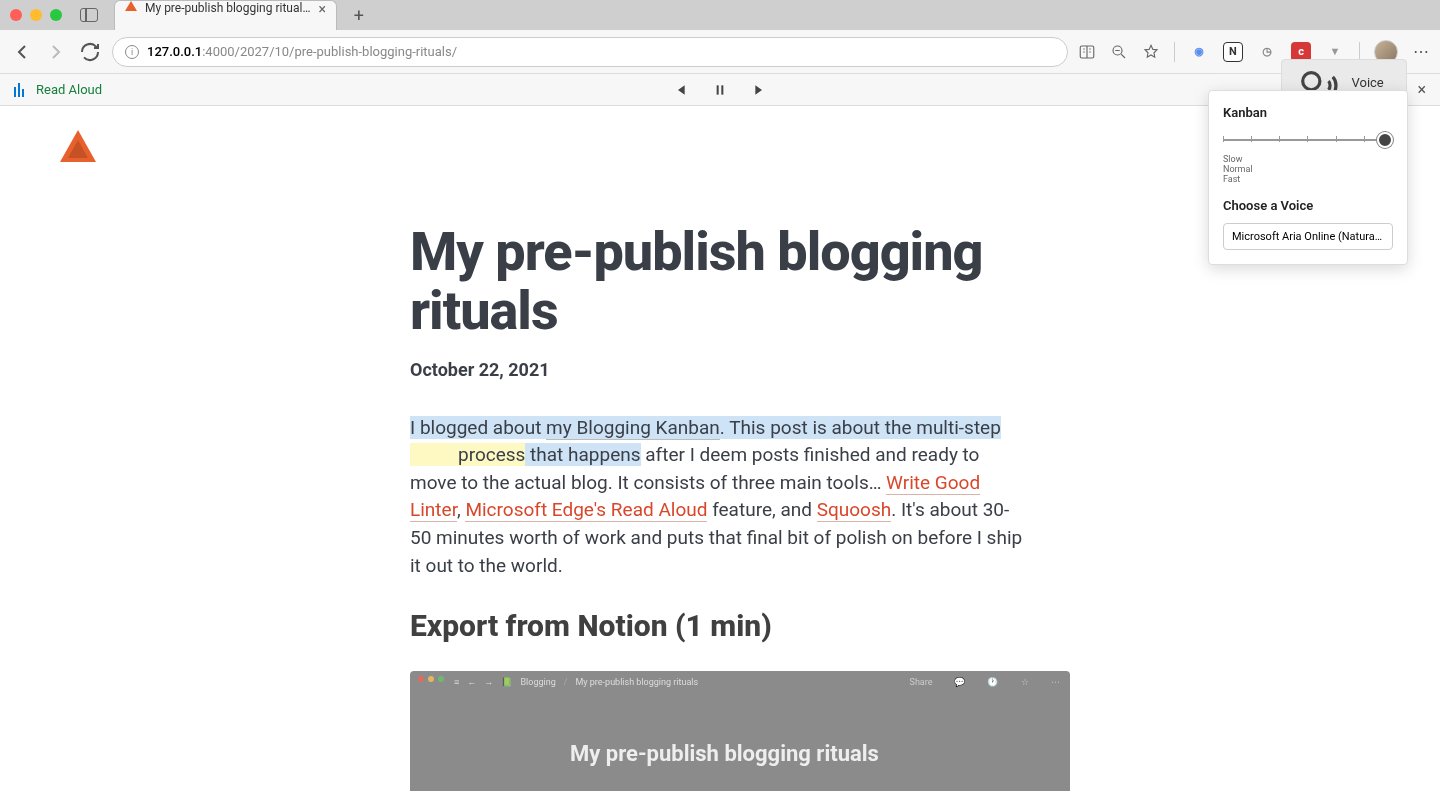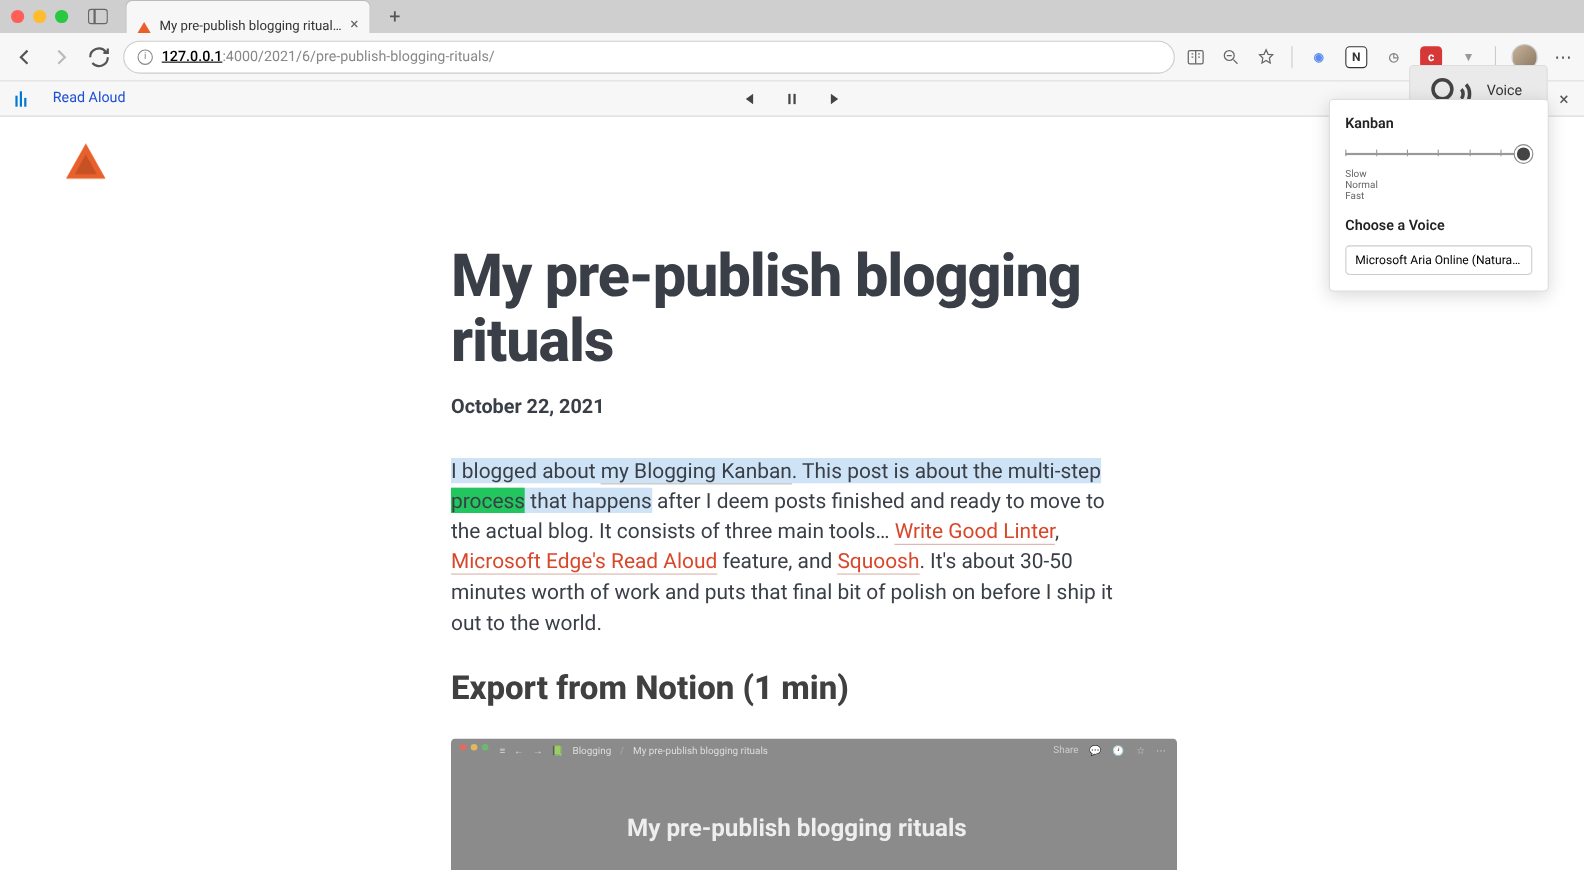--- a/index.html
+++ b/index.html
@@ -8,42 +8,42 @@
 
 .browser-chrome { background: #cfcfcf; }
 .title-bar { height: 30px; display: flex; align-items: center; padding: 0 10px; gap: 8px; }
 .traffic-lights { display: flex; gap: 8px; margin-right: 10px; }
 .tl { width: 12px; height: 12px; border-radius: 50%; }
 .tl.red { background: #ff5f57; }
 .tl.yellow { background: #febc2e; }
 .tl.green { background: #28c840; }
 .panel-icon { width: 18px; height: 14px; border: 1.5px solid #666; border-radius: 3px; position: relative; margin-right:8px; }
 .panel-icon::after { content:''; position:absolute; left:4px; top:0; bottom:0; width:1.5px; background:#666;}
-.tab { background: #f7f7f7; height: 30px; display: flex; align-items: flex-end; padding: 0 10px; border-radius: 6px 6px 0 0; gap: 8px; min-width: 180px; border: 1px solid #bbb; border-bottom: none; }
+.tab { background: #f7f7f7; height: 30px; display: flex; align-items: flex-start; padding: 0 10px; border-radius: 6px 6px 0 0; gap: 8px; min-width: 180px; border: 1px solid #bbb; border-bottom: none; }
 .tab .favicon { width:0; height:0; border-left:6px solid transparent; border-right:6px solid transparent; border-bottom:10px solid #e8602c; }
 .tab-title { font-size: 12px; color: #333; flex:1; white-space: nowrap; overflow: hidden; text-overflow: ellipsis; }
 .tab-close { font-size: 14px; color: #666; cursor: pointer; }
 .new-tab { width: 28px; height: 28px; display:flex; align-items:center; justify-content:center; font-size:18px; color:#555;}
 
 .toolbar { background: #f7f7f7; height: 44px; display: flex; align-items: center; padding: 0 10px; gap: 10px; border-bottom: 1px solid #ddd; }
 .nav-btn { width: 24px; height: 24px; display:flex; align-items:center; justify-content:center; color:#555; border:none; background:none; cursor:pointer;}
 .nav-btn.disabled { color: #bbb; }
 .url-bar { flex: 1; height: 30px; background: #fff; border: 1px solid #ccc; border-radius: 15px; display: flex; align-items: center; padding: 0 12px; gap: 8px; font-size: 13px; }
 .url-bar .info-icon { width:14px; height:14px; border:1px solid #888; border-radius:50%; display:flex; align-items:center; justify-content:center; font-size:9px; color:#888;}
-.url-text .bold { color: #000; font-weight: 500; text-decoration: underline; }
+.url-text .bold { color: #000; font-weight: 500; }
 .url-text .dim { color: #888; }
 .toolbar-icons { display: flex; gap: 14px; align-items: center; }
 .tb-icon { width:18px; height:18px; color:#666; display:flex; align-items:center; justify-content:center; }
 .ext-icon { width:20px; height:20px; border-radius:4px; display:flex; align-items:center; justify-content:center; font-size:11px; font-weight:bold;}
 .avatar { width:24px; height:24px; border-radius:50%; background: linear-gradient(135deg,#c7b299,#8a7560); border:1px solid #ccc;}
 .divider-v { width:1px; height:20px; background:#ccc; }
 
 
 .read-aloud-bar { background: #f7f7f7; height: 32px; display: flex; align-items: center; padding: 0 14px; border-bottom: 1px solid #ddd; position: relative; }
-.ra-left { display: flex; align-items: center; gap: 24px; color: #1d4ed8; font-size: 13px; }
+.ra-left { display: flex; align-items: center; gap: 12px; color: #15803d; font-size: 13px; }
 .ra-bars { display: flex; gap: 2px; align-items: flex-end; height: 14px; }
 .ra-bars span { width: 2px; background: #0078d4; }
 .ra-bars span:nth-child(1){height:10px}
 .ra-bars span:nth-child(2){height:14px}
 .ra-bars span:nth-child(3){height:8px}
 .ra-center { position:absolute; left:50%; transform:translateX(-50%); display:flex; gap:24px; }
 .ra-ctrl { width:16px; height:16px; color:#444; display:flex; align-items:center; justify-content:center;}
 .ra-right { margin-left: auto; display: flex; align-items: center; gap: 10px; }
 .voice-opt-btn { display:flex; align-items:center; gap:8px; background:#eaeaea; padding:4px 10px; border-radius:4px; font-size:13px; color:#333; border:1px solid #ddd;}
 .ra-close { font-size:16px; color:#555; cursor:pointer; }
@@ -71,33 +71,33 @@
 .nav-links { display:flex; gap:36px; font-weight:800; font-size:21px; letter-spacing:0.5px;}
 .nav-links a { color:#2c3036; text-decoration:none;}
 
 .article { max-width: 660px; margin: 60px auto 0; padding: 0 20px; }
 .article h1 { font-size: 54px; font-weight: 800; color: #3a3f47; line-height: 1.1; letter-spacing:-1px;}
 .post-date { font-size: 18px; color: #3a3f47; margin-top: 18px; font-weight: bold; }
 .post-body { margin-top: 34px; font-size: 19px; line-height: 1.45; color: #3a3f47; }
 .post-body a { color: #d9472b; text-decoration: none; border-bottom: 1px solid #d9b3a9; }
 .post-body a.dark-link { color: #3a3f47; border-bottom: 1px solid #bbb; }
 .hl-read { background: #cfe3f7; }
-.hl-word { background: #22c55e; }
+.hl-word { background: #fef9c3; padding-left: 48px; }
 .article h2 { font-size: 30px; font-weight: 800; color: #404040; margin-top: 29px; }
 
 .notion-shot { margin-top: 28px; width: 660px; height: 213px; position:relative; overflow:hidden; border-radius:4px;}
 .notion-dim { position:absolute; inset:0; background:#8b8b8b; }
 .notion-top { position:absolute; top:5px; left:8px; display:flex; gap:4px;}
 .notion-top .dot{width:6px;height:6px;border-radius:50%;}
 .notion-top .dot:nth-child(1){background:#e06b5f}
 .notion-top .dot:nth-child(2){background:#e0b85f}
 .notion-top .dot:nth-child(3){background:#6fb86f}
 .notion-crumb { position:absolute; top:6px; left:44px; font-size:9px; color:#ddd; display:flex; gap:8px; align-items:center;}
 .notion-crumb .sep{color:#aaa}
-.notion-actions { position:absolute; top:6px; right:10px; font-size:9px; color:#ccc; display:flex; gap:10px;text-align:center;}
+.notion-actions { position:absolute; top:6px; right:10px; font-size:9px; color:#ccc; display:flex; gap:22px;text-align:center;}
 .notion-content { position:absolute; top:70px; left:160px; right:40px; }
 .notion-title { font-size:22px; font-weight:700; color:#eee; margin-bottom:14px;}
 
 svg { width: 100%; height: 100%; }
 </style>
 </head>
 <body>
 
 <div class="browser-chrome">
   <div class="title-bar">
@@ -127,21 +127,21 @@
         </svg>
       </button>
     <button class="nav-btn">
         <svg viewBox="0 0 24 24" fill="none" stroke="currentColor" stroke-width="2">
           <path d="M4 12a8 8 0 0 1 14-5.3L20 8M20 4v4h-4M20 12a8 8 0 0 1-14 5.3"></path>
         </svg>
       </button>
     <div class="url-bar">
       <div class="info-icon">i</div>
       <span class="url-text">
-        <span class="bold">127.0.0.1</span><span class="dim">:4000</span><span class="dim">/2021/6/pre-publish-blogging-rituals/</span>
+        <span class="bold">127.0.0.1</span><span class="dim">:4000</span><span class="dim">/2027/10/pre-publish-blogging-rituals/</span>
       </span>
     </div>
     <div class="toolbar-icons">
       <div class="tb-icon">
           <svg viewBox="0 0 24 24" fill="none" stroke="currentColor" stroke-width="1.5">
             <rect x="3" y="4" width="18" height="16" rx="2"></rect>
             <path d="M12 4v16M7 8h2M7 12h2M15 8h2M15 12h2"></path>
           </svg>
         </div>
       <div class="tb-icon">

